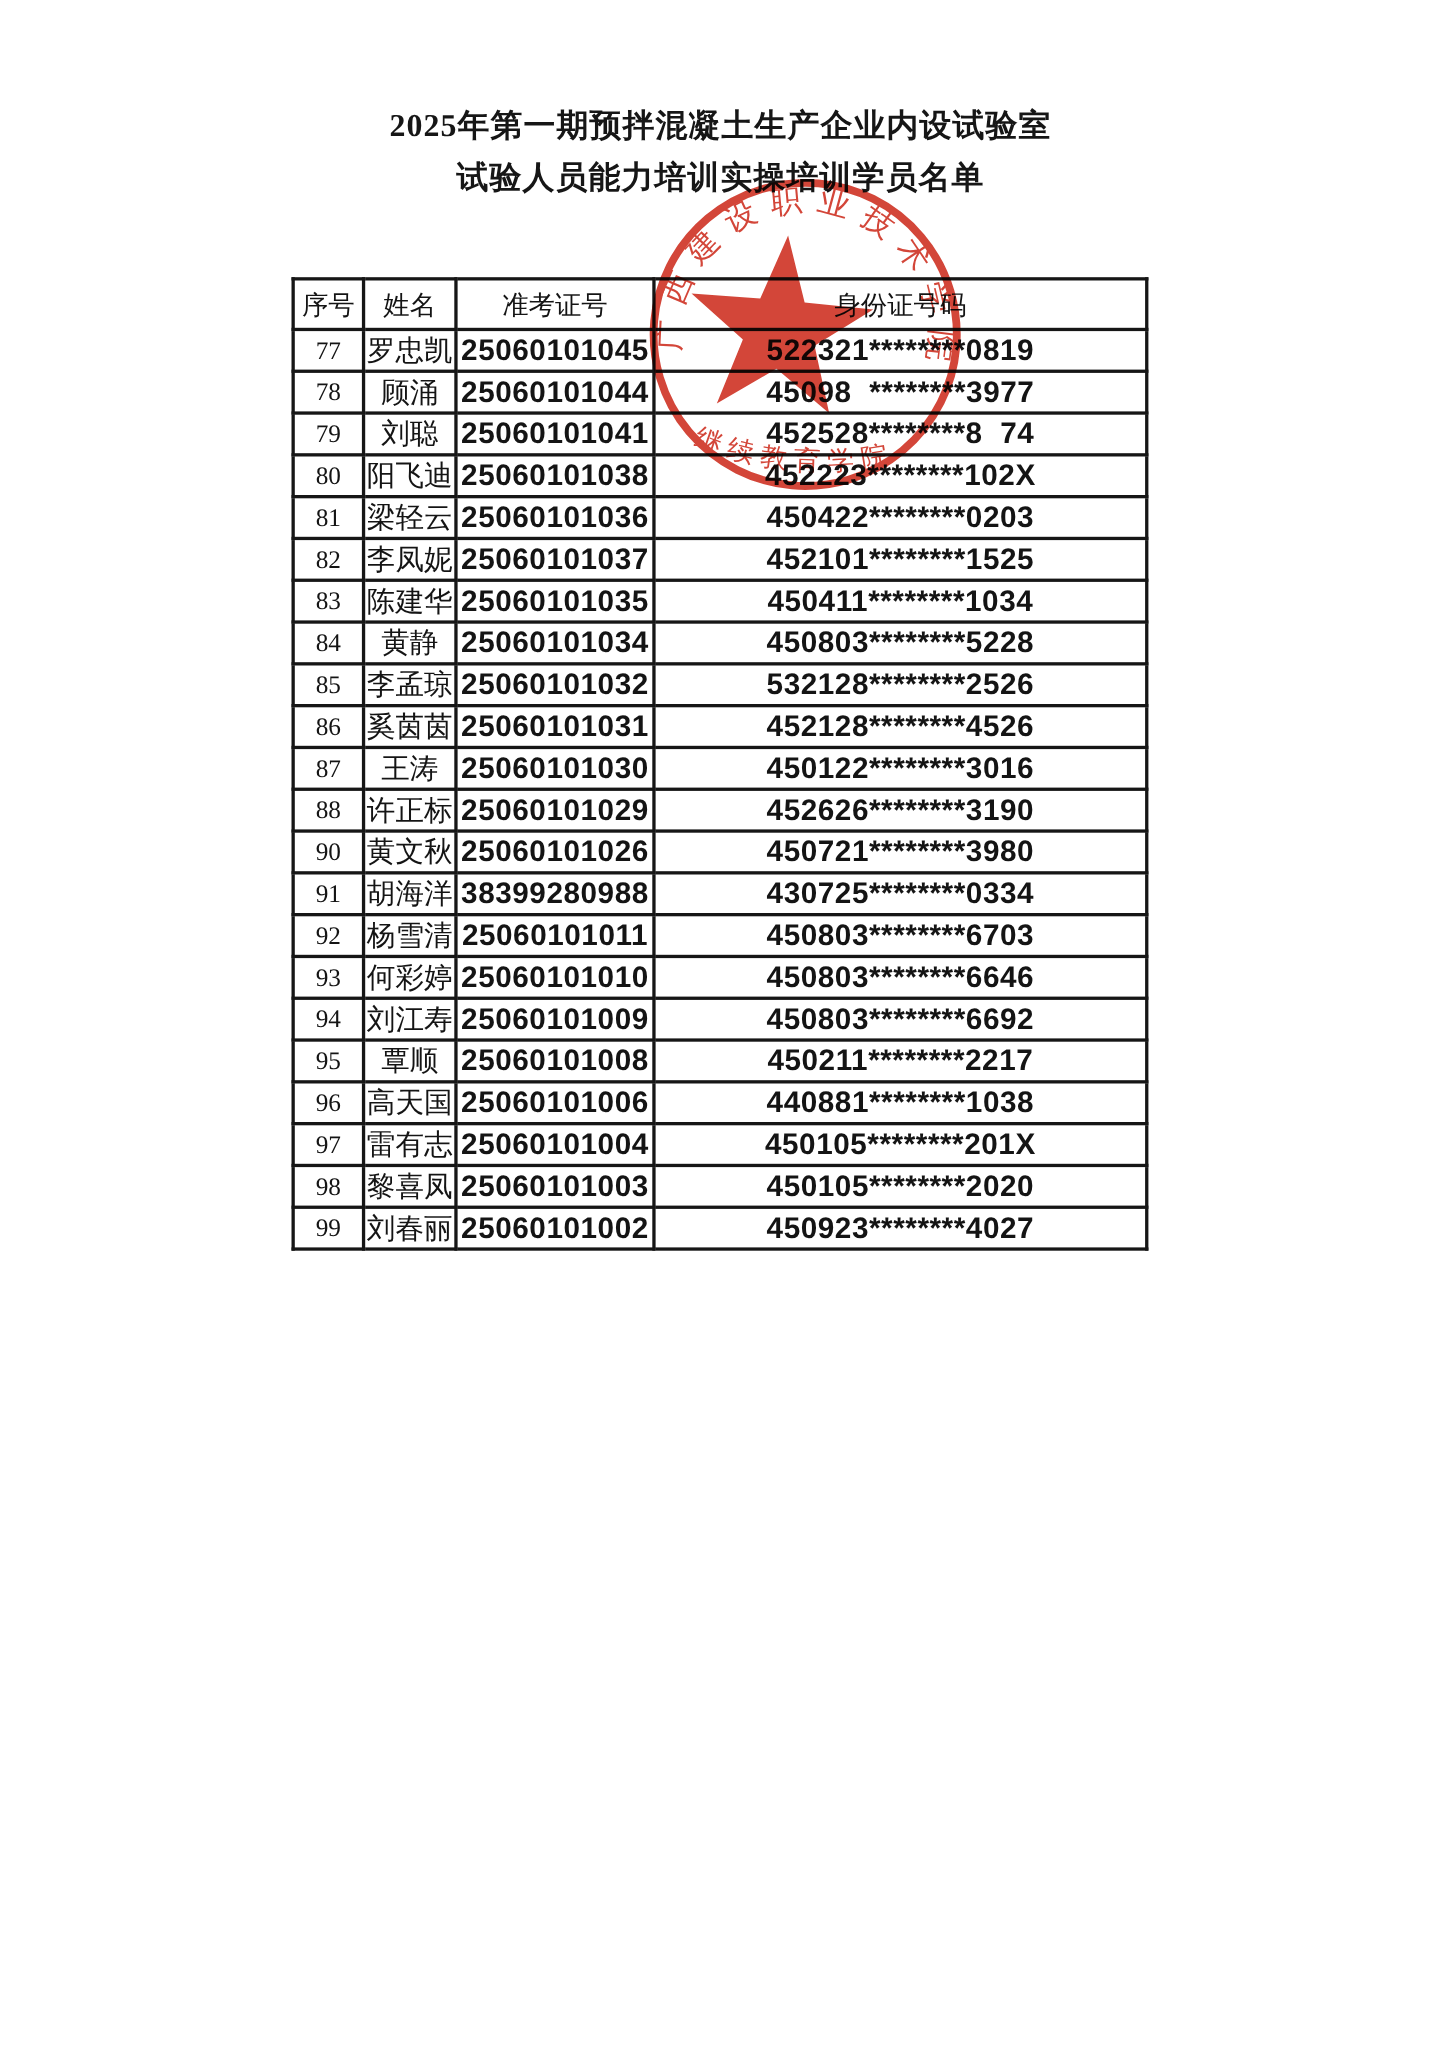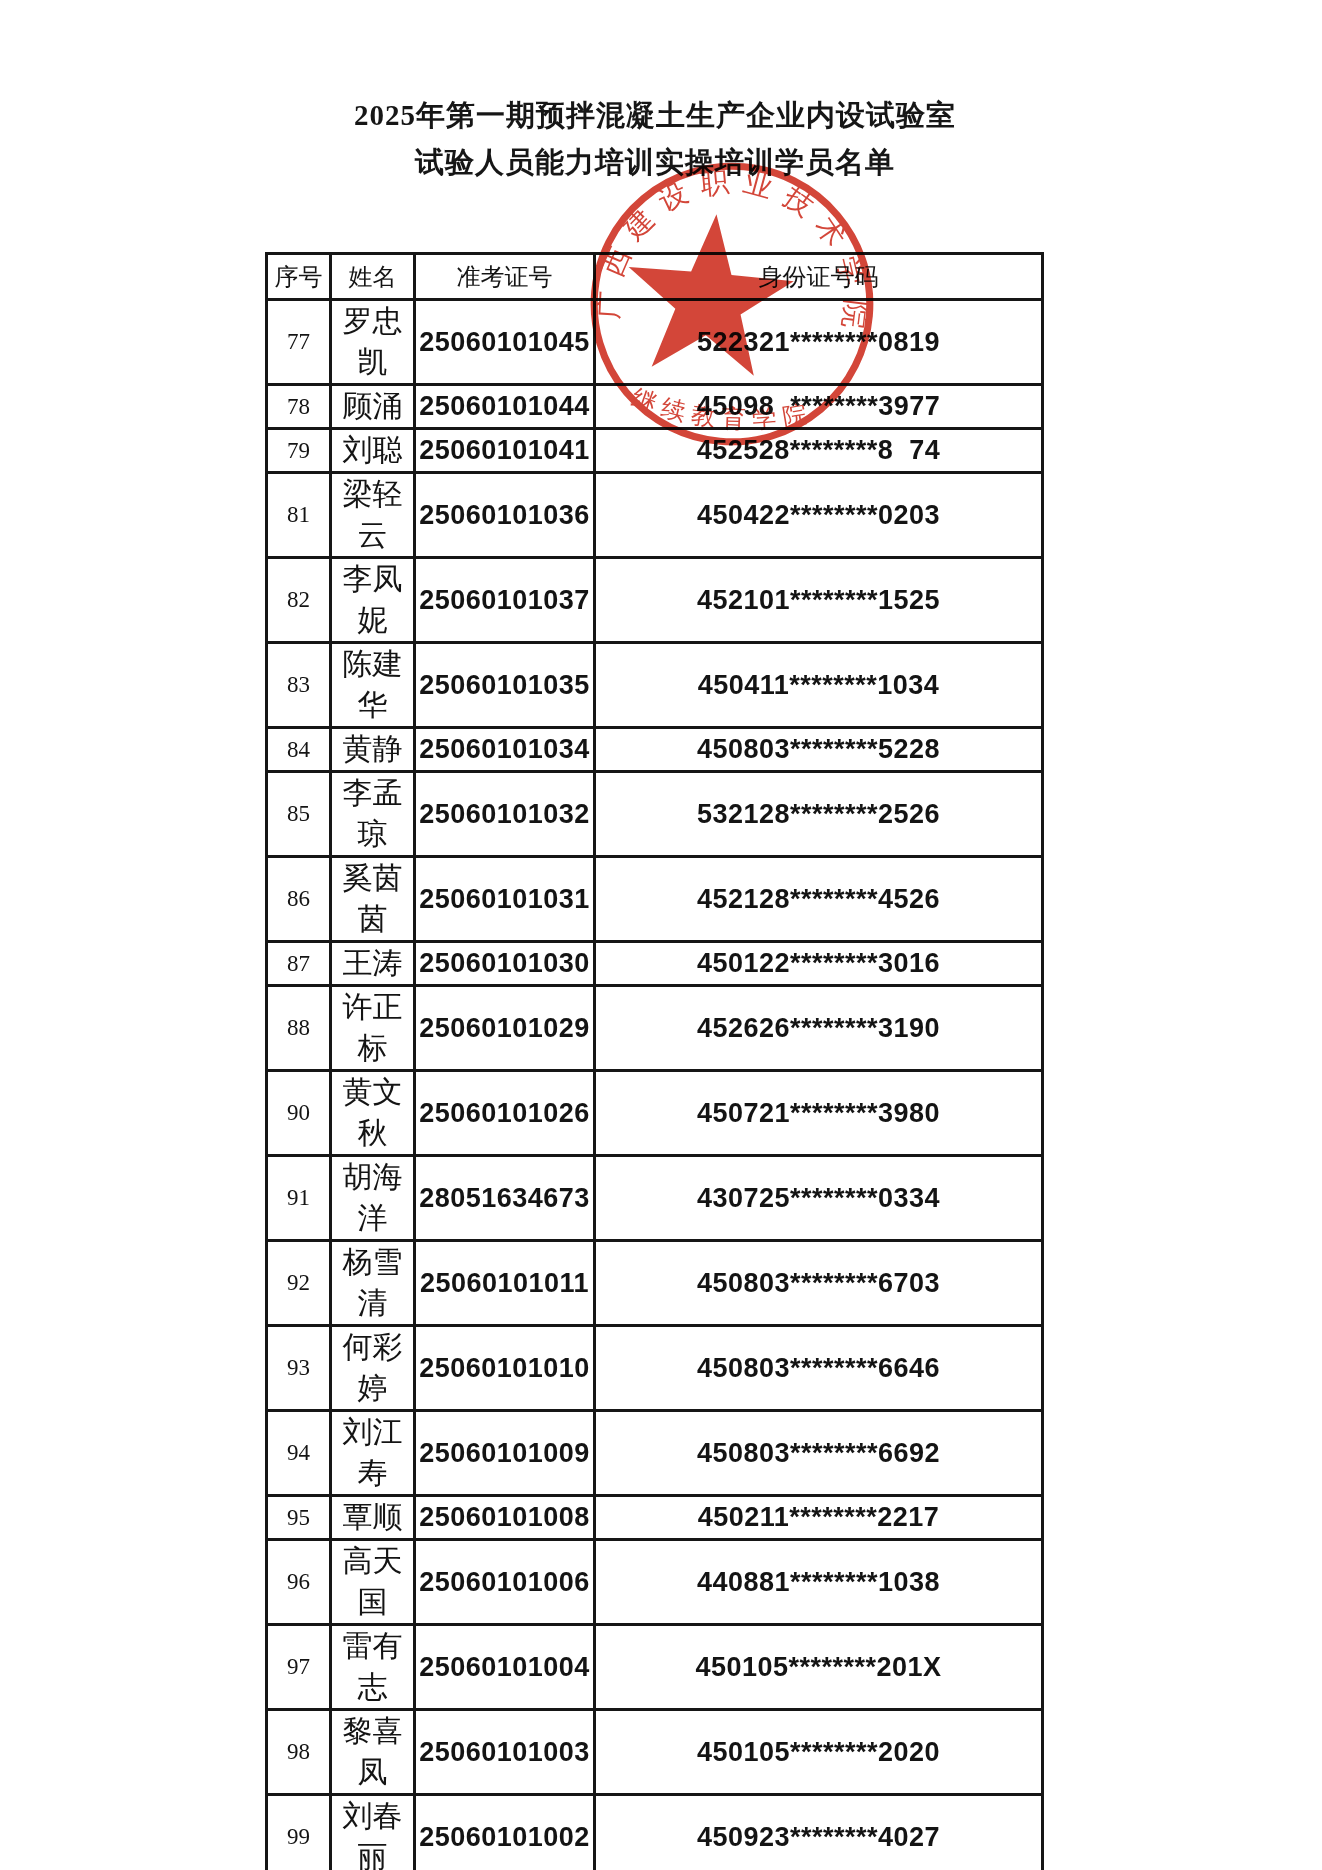--- a/index.html
+++ b/index.html
@@ -21,21 +21,21 @@
     overflow:hidden;
   }
   tr.hdr { height:46px; }
   tr.row { height:36px; }
   th { font-weight:normal; font-size:24px; font-family:"Liberation Serif", serif; }
   col.c0 { width:64px; }
   col.c1 { width:84px; }
   col.c2 { width:180px; }
   col.c3 { width:448px; }
   td.c0 { font-size:23px; font-family:"Liberation Serif", serif; }
-  td.c1 { font-size:30px; font-family:"Liberation Serif", serif; letter-spacing:0px; }
+  td.c1 { font-size:26px; font-family:"Liberation Serif", serif; letter-spacing:0px; }
   td.c2, td.c3 {
     font-size:27px; font-family:"Liberation Sans", sans-serif; font-weight:600;
     letter-spacing:0.5px; white-space:pre;
   }
   .stamp {
     position:absolute; left:580px; top:152px; width:304px; height:304px;
     transform:rotate(5deg);
     mix-blend-mode:multiply; opacity:0.93;
     pointer-events:none;
   }
@@ -86,20 +86,26 @@
           <td class="c2">25060101044</td>
           <td class="c3">45098  ********3977</td>
         </tr>
         <tr class="row">
           <td class="c0">79</td>
           <td class="c1">刘聪</td>
           <td class="c2">25060101041</td>
           <td class="c3">452528********8  74</td>
         </tr>
         <tr class="row">
+          <td class="c0">80</td>
+          <td class="c1">阳飞迪</td>
+          <td class="c2">25060101038</td>
+          <td class="c3">452223********102X</td>
+        </tr>
+        <tr class="row">
           <td class="c0">81</td>
           <td class="c1">梁轻云</td>
           <td class="c2">25060101036</td>
           <td class="c3">450422********0203</td>
         </tr>
         <tr class="row">
           <td class="c0">82</td>
           <td class="c1">李凤妮</td>
           <td class="c2">25060101037</td>
           <td class="c3">452101********1525</td>
@@ -142,21 +148,21 @@
         </tr>
         <tr class="row">
           <td class="c0">90</td>
           <td class="c1">黄文秋</td>
           <td class="c2">25060101026</td>
           <td class="c3">450721********3980</td>
         </tr>
         <tr class="row">
           <td class="c0">91</td>
           <td class="c1">胡海洋</td>
-          <td class="c2">28051634673</td>
+          <td class="c2">38399280988</td>
           <td class="c3">430725********0334</td>
         </tr>
         <tr class="row">
           <td class="c0">92</td>
           <td class="c1">杨雪清</td>
           <td class="c2">25060101011</td>
           <td class="c3">450803********6703</td>
         </tr>
         <tr class="row">
           <td class="c0">93</td>

